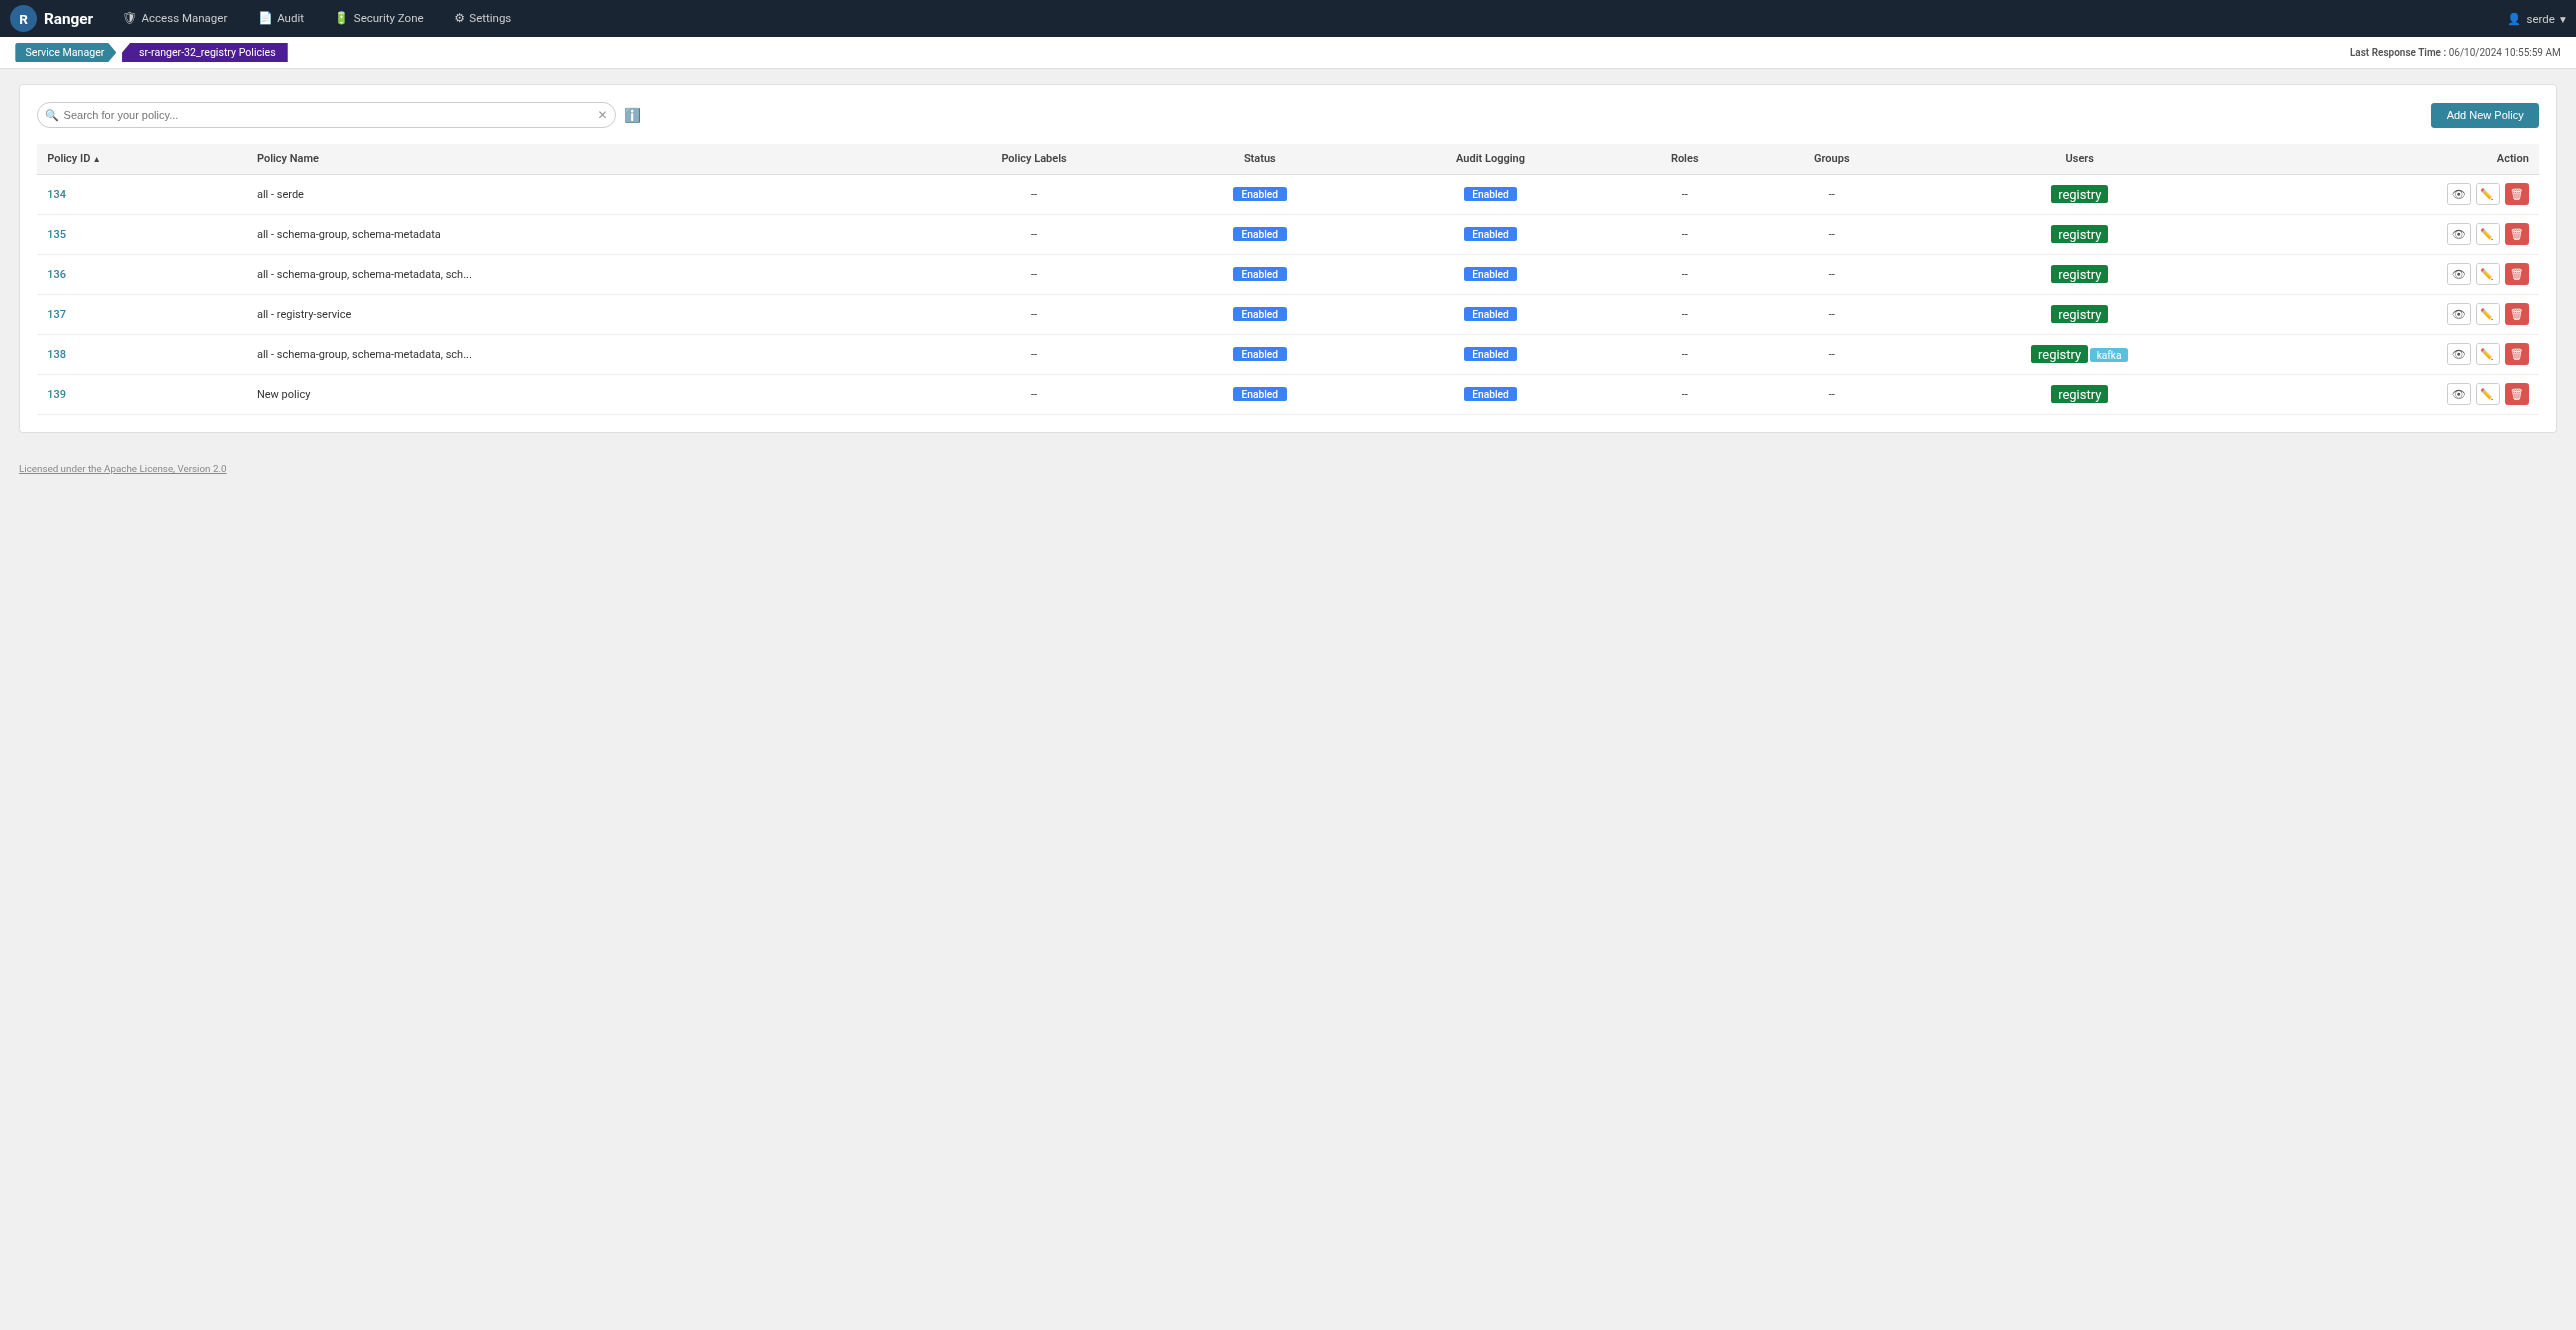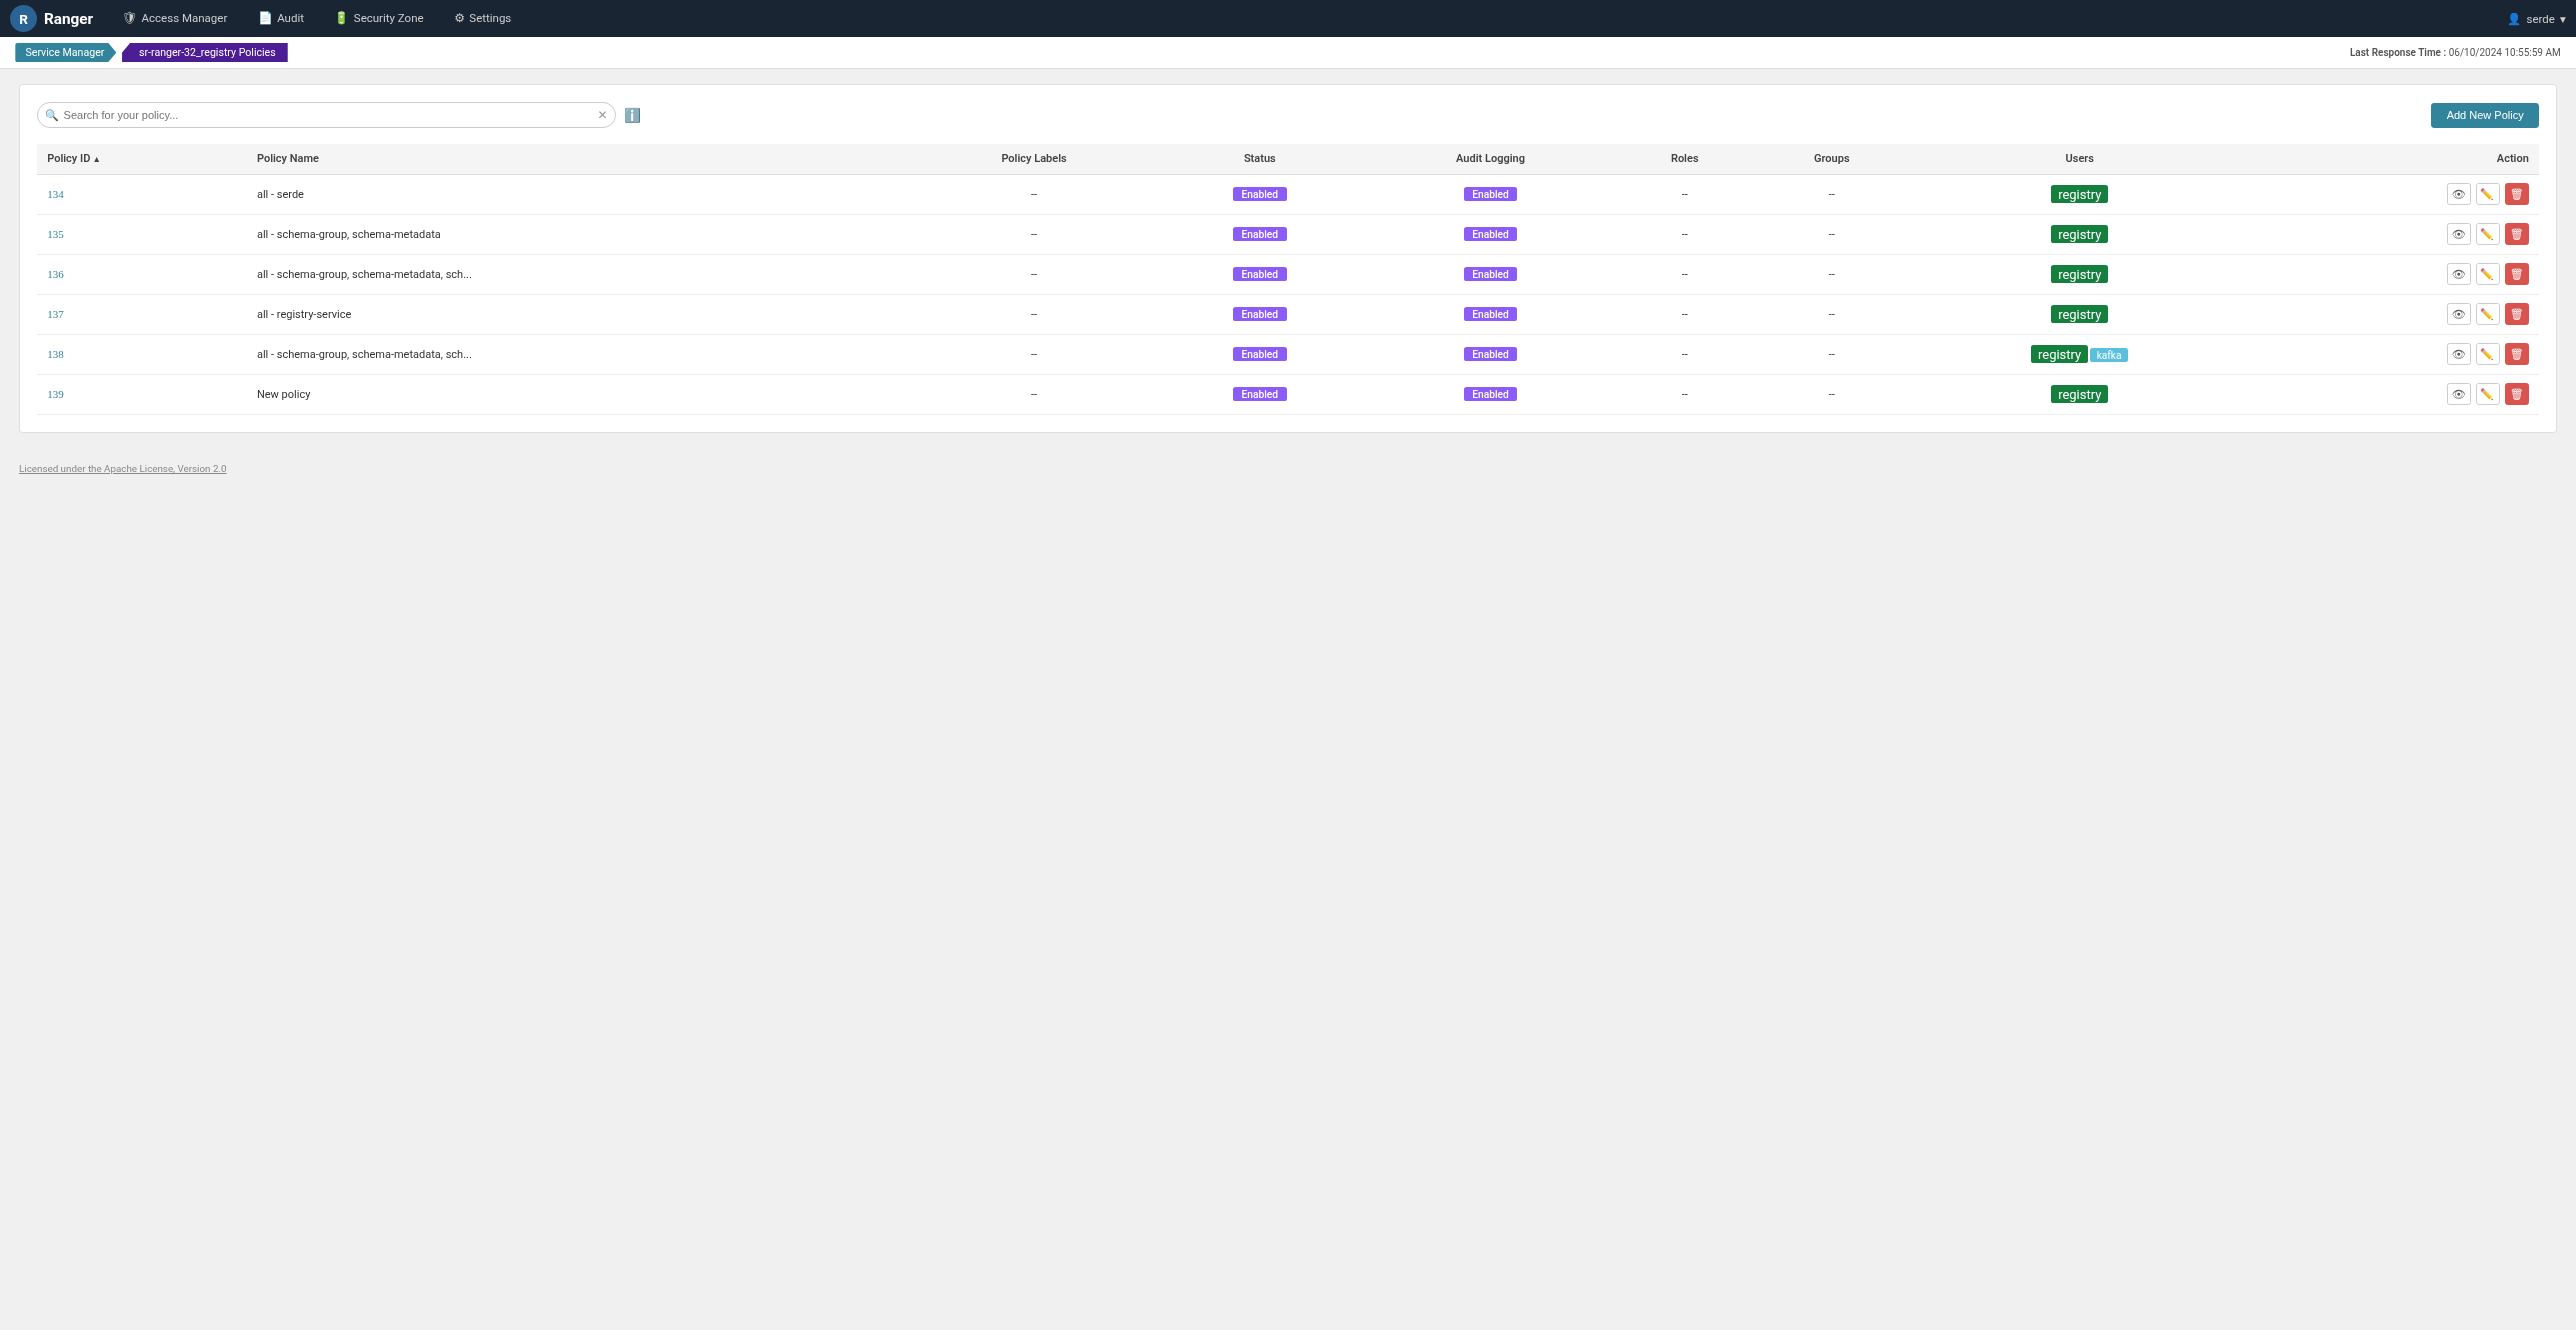--- a/index.html
+++ b/index.html
@@ -203,25 +203,24 @@
     }
     tbody td {
       padding: 8.5px 10.2px;
       vertical-align: middle;
     }
     tbody td.center { text-align: center; }
     .policy-id-link {
       color: #31849b;
       cursor: pointer;
       font-weight: 500;
-      font-family: Liberation Serif, serif;
     }
     .badge-enabled {
       display: inline-block;
-      background: #8b5cf6;
+      background: #3b82f6;
       color: #fff;
       border-radius: 2.6px;
       padding: 1.7px 8.5px;
       font-size: 10.2px;
       font-weight: 500;
     }
     .tag-registry {
       display: inline-block;
       background: #15803d;
       color: #fff;

